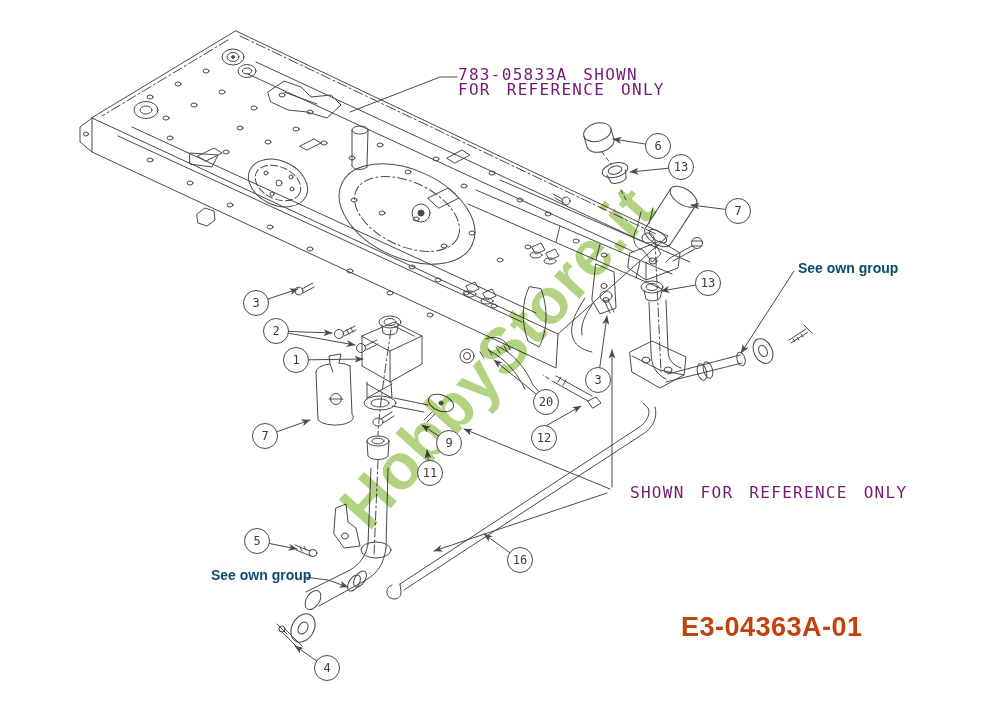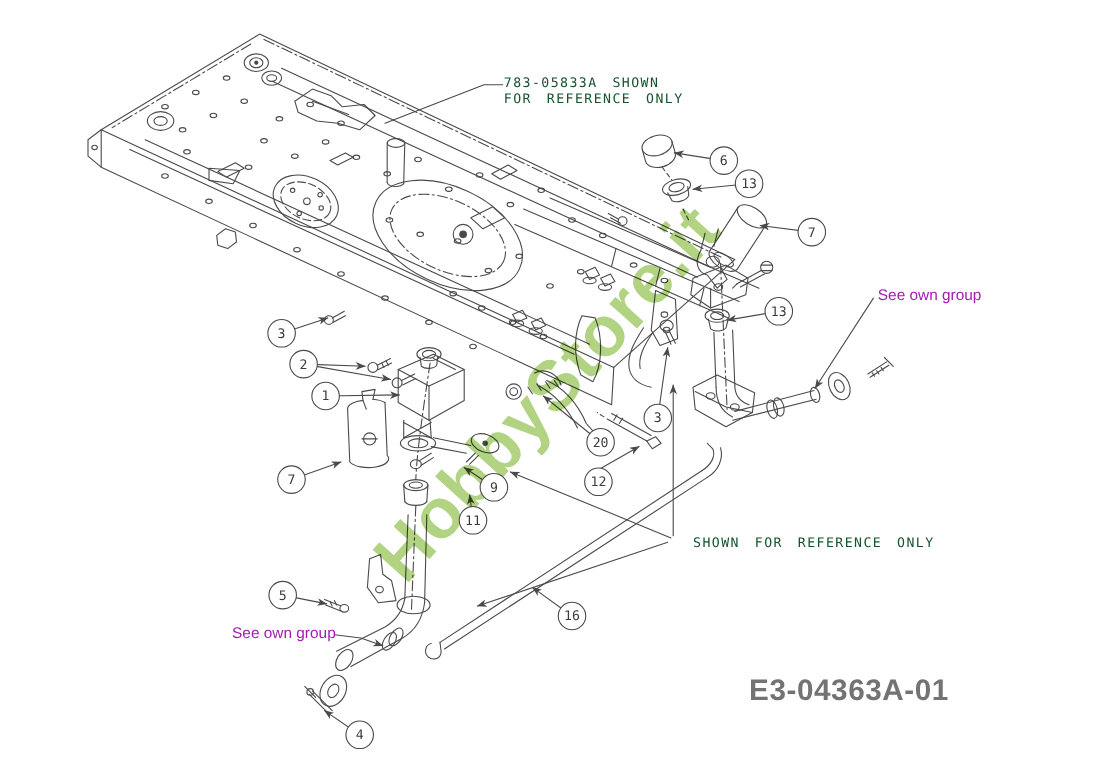--- a/index.html
+++ b/index.html
@@ -7,40 +7,40 @@
   .stage{position:relative;width:1000px;height:708px;background:#fff;overflow:hidden;}
   svg.drawing{position:absolute;left:0;top:0;z-index:1;}
   .watermark{
     position:absolute;left:497px;top:357px;z-index:2;
     transform:translate(-50%,-50%) rotate(-48deg);
     font-family:"Liberation Sans",sans-serif;font-weight:bold;font-size:64px;
     color:rgba(163,203,108,0.85);mix-blend-mode:multiply;
     letter-spacing:1px;white-space:nowrap;pointer-events:none;
   }
   .note{
-    position:absolute;z-index:3;color:#14532d;
-    font-family:"DejaVu Sans Mono",monospace;font-size:12px;
+    position:absolute;z-index:3;color:#701a75;
+    font-family:"DejaVu Sans Mono",monospace;font-size:16px;
     letter-spacing:1.3px;word-spacing:5px;line-height:14.5px;white-space:nowrap;
   }
   .note .nline{display:block;}
   .grouplabel{
-    position:absolute;z-index:3;color:#a21caf;
-    font-family:"Liberation Sans",sans-serif;font-size:14px;font-weight:400;
+    position:absolute;z-index:3;color:#0c4a6e;
+    font-family:"Liberation Sans",sans-serif;font-size:14px;font-weight:700;
     white-space:nowrap;
   }
   .balloon{
     position:absolute;z-index:4;width:26px;height:26px;border-radius:50%;
     border:1.3px solid #4a4a4a;background:#fff;box-sizing:border-box;
     display:flex;align-items:center;justify-content:center;
     font-family:"DejaVu Sans Mono",monospace;font-size:12px;color:#3c3c3c;
   }
   .partcode{
     position:absolute;left:681px;top:612px;z-index:3;
     font-family:"Liberation Sans",sans-serif;font-size:27px;font-weight:bold;
-    color:#737373;letter-spacing:0.5px;white-space:nowrap;
+    color:#c2410c;letter-spacing:0.5px;white-space:nowrap;
   }
 </style>
 </head>
 <body>
 
 <div class="stage">
 
   <svg class="drawing" width="1000" height="708" viewBox="0 0 1000 708" fill="none" stroke="#4a4a4a" stroke-width="1" stroke-linecap="round" stroke-linejoin="round">
     <defs>
       <marker id="arw" markerWidth="9" markerHeight="7" refX="8.5" refY="3.5" orient="auto">

